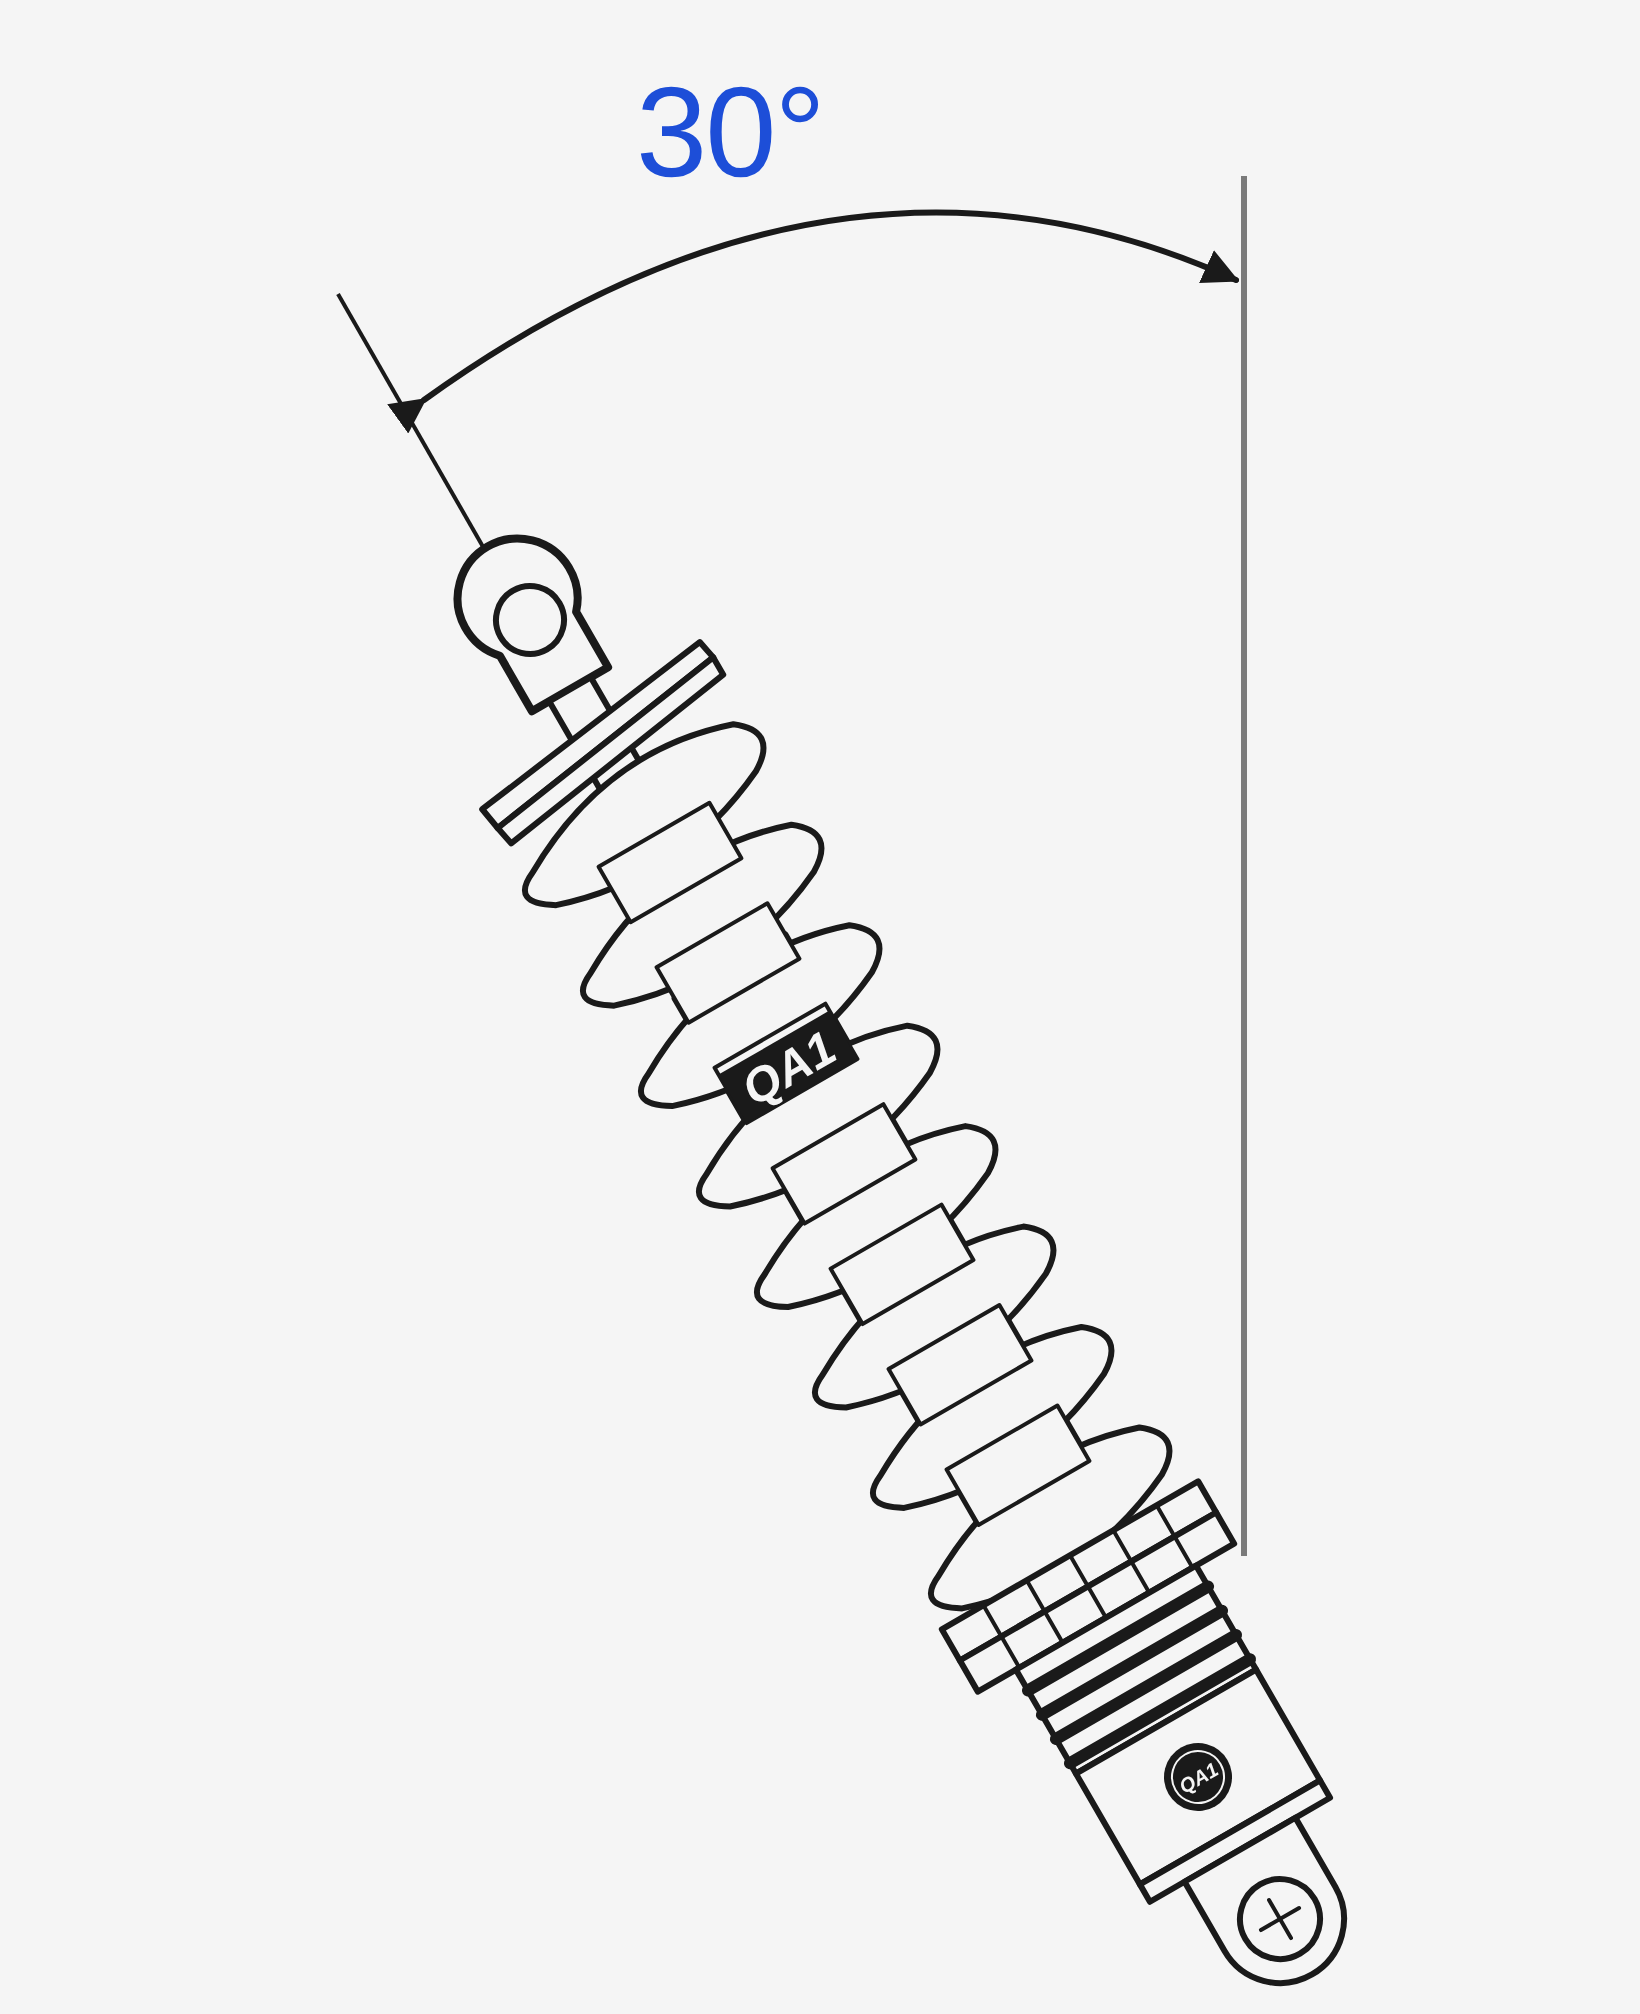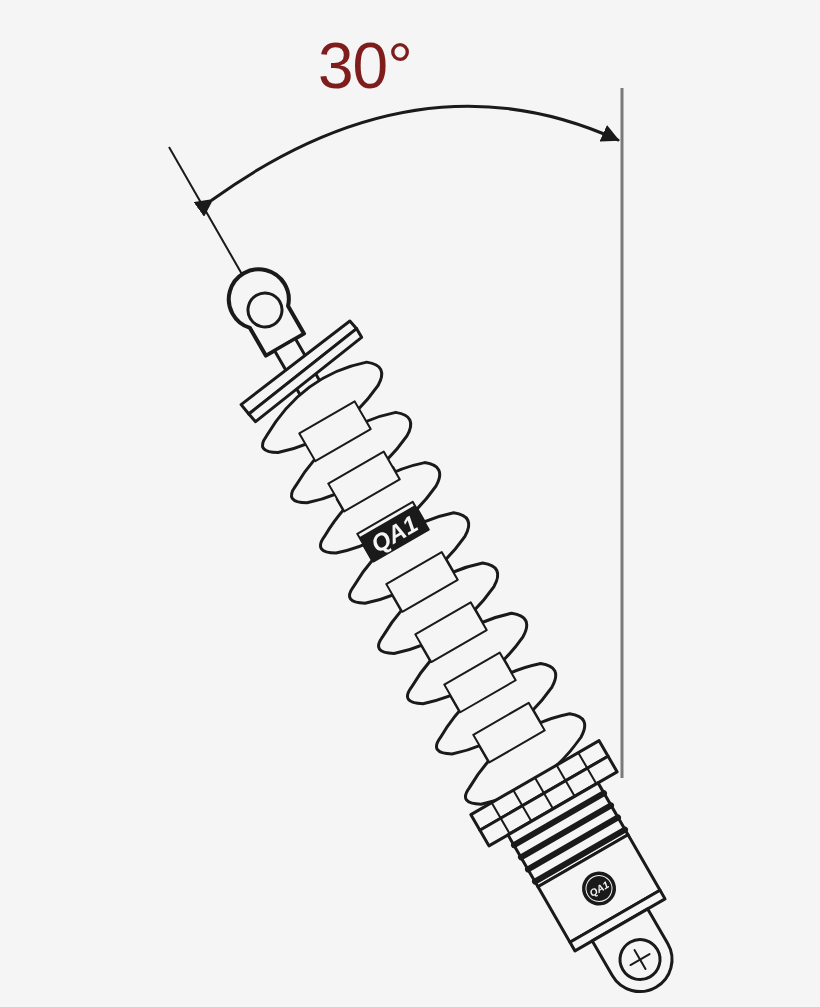--- a/index.html
+++ b/index.html
@@ -1,20 +1,20 @@
 <!DOCTYPE html>
 <html><head>
 <meta charset="utf-8">
 <style>
   html, body { margin: 0; padding: 0; background: #f5f5f5; }
   body { width: 820px; height: 1007px; overflow: hidden; position: relative; }
   #diagram { position: absolute; left: 0; top: 0; width: 820px; height: 1007px; }
   .angle-label {
     position: absolute; left: 318px; top: 34px;
-    font-family: "Liberation Sans", sans-serif; font-size: 64px; color: #7f1d1d;
+    font-family: "Liberation Sans", sans-serif; font-size: 64px; color: #1d4ed8;
     letter-spacing: -1px; line-height: 1;
   }
   .ln { stroke: #1a1a1a; fill: none; stroke-linejoin: round; stroke-linecap: round; }
   .fw { fill: #f5f5f5; stroke: #1a1a1a; stroke-linejoin: round; }
   .logo-text { font-family: "Liberation Sans", sans-serif; font-weight: bold; font-style: italic; fill: #f5f5f5; }
 </style>
 </head>
 <body>
 
 <div class="angle-label">30°</div>

